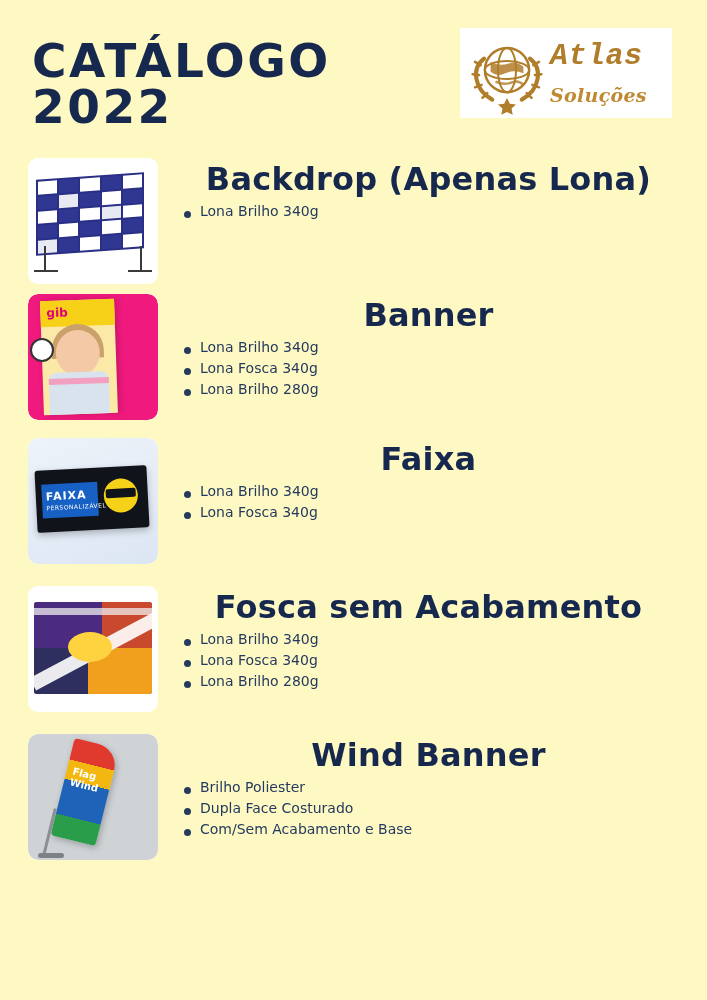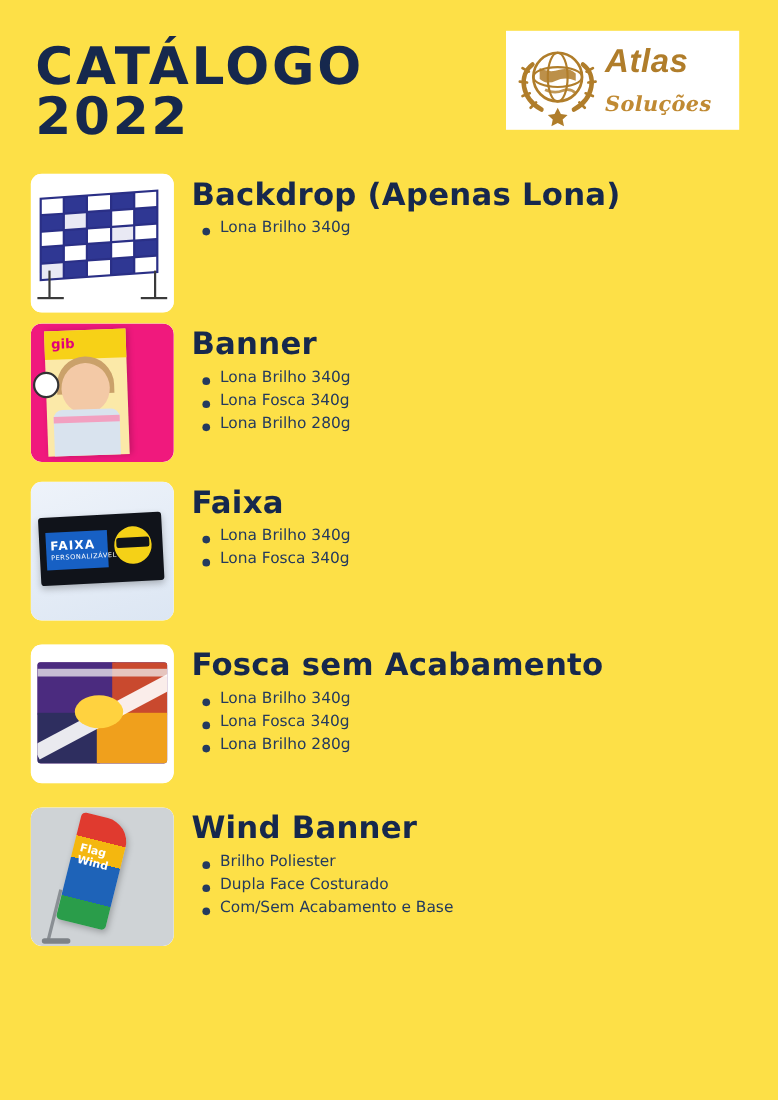--- a/index.html
+++ b/index.html
@@ -13,21 +13,21 @@
     font-family: "DejaVu Sans", sans-serif;
     color: #1b2a4a;
     overflow: hidden;
     position: relative;
   }
 
   .page {
     position: relative;
     width: 707px;
     height: 1000px;
-    background: #fde047;
+    background: #fef9c3;
     box-sizing: border-box;
   }
 
   
   .header {
     position: relative;
     height: 148px;
   }
   .catalog-title {
     position: absolute;
@@ -58,21 +58,21 @@
     width: 82px;
     height: 78px;
     position: relative;
     flex: 0 0 auto;
   }
   .logo-text {
     margin-left: 2px;
     line-height: 1;
   }
   .logo-brand {
-    font-family: Liberation Sans, sans-serif;
+    font-family: Liberation Mono, monospace;
     font-weight: bold;
     font-style: italic;
     font-size: 30px;
     color: #b07d2a;
     letter-spacing: 0.5px;
   }
   .logo-sub {
     font-family: "DejaVu Serif", serif;
     font-weight: bold;
     font-style: italic;
@@ -104,25 +104,26 @@
     overflow: hidden;
     background: #ffffff;
   }
   .info {
     flex: 1 1 auto;
     padding-top: 4px;
   }
   .product-title {
     font-family: "DejaVu Sans", sans-serif;
     font-weight: bold;
-    font-size: 28px;
+    font-size: 32px;
     line-height: 1.1;
     color: #16284d;
     margin: 0 0 4px 0;
     letter-spacing: 0.2px;
+    text-align: center;
   }
   .opts {
     margin: 0;
     padding-left: 26px;
     list-style: none;
   }
   .opts li {
     position: relative;
     font-size: 14px;
     line-height: 1.5;

